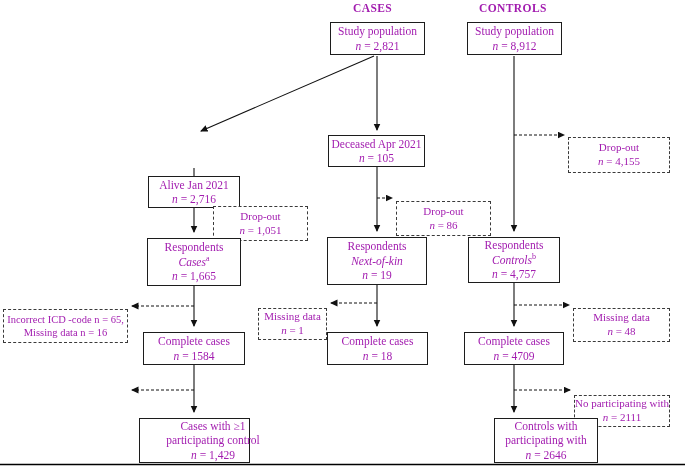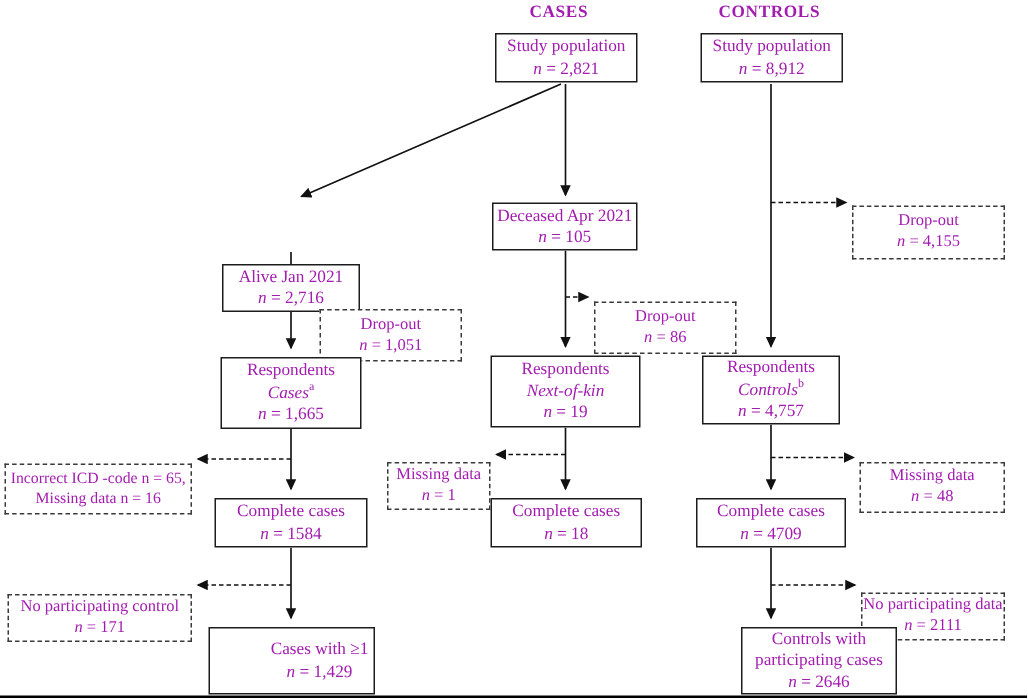--- a/index.html
+++ b/index.html
@@ -127,32 +127,29 @@
   </div>
   <div class="box solid" style="left:327px;top:332px;width:101px;height:33px;">
     <div>Complete cases</div>
     <div><i>n</i> = 18</div>
   </div>
   <div class="box solid" style="left:464px;top:332px;width:100px;height:33px;">
     <div>Complete cases</div>
     <div><i>n</i> = 4709</div>
   </div>
 
-  <div class="box dashed" style="left:5px;top:376px;width:123px;height:32px;">
-    <div>No participating control</div>
-    <div><i>n</i> = 171</div>
-  </div>
   <div class="box dashed" style="left:574px;top:375px;width:96px;height:32px;">
-    <div>No participating data</div>
+    <div>No participating with</div>
     <div><i>n</i> = 2111</div>
   </div>
 
   <div class="box solid" style="left:139px;top:418px;width:111px;height:45px;padding-left:39px;">
     <div>Cases with ≥1</div>
+    <div>participating control</div>
     <div><i>n</i> = 1,429</div>
   </div>
   <div class="box solid" style="left:462px;top:418px;width:104px;height:45px;margin-left:32px;">
     <div>Controls with</div>
-    <div>participating cases</div>
+    <div>participating with</div>
     <div><i>n</i> = 2646</div>
   </div>
 
 </div>
 
 </body></html>

